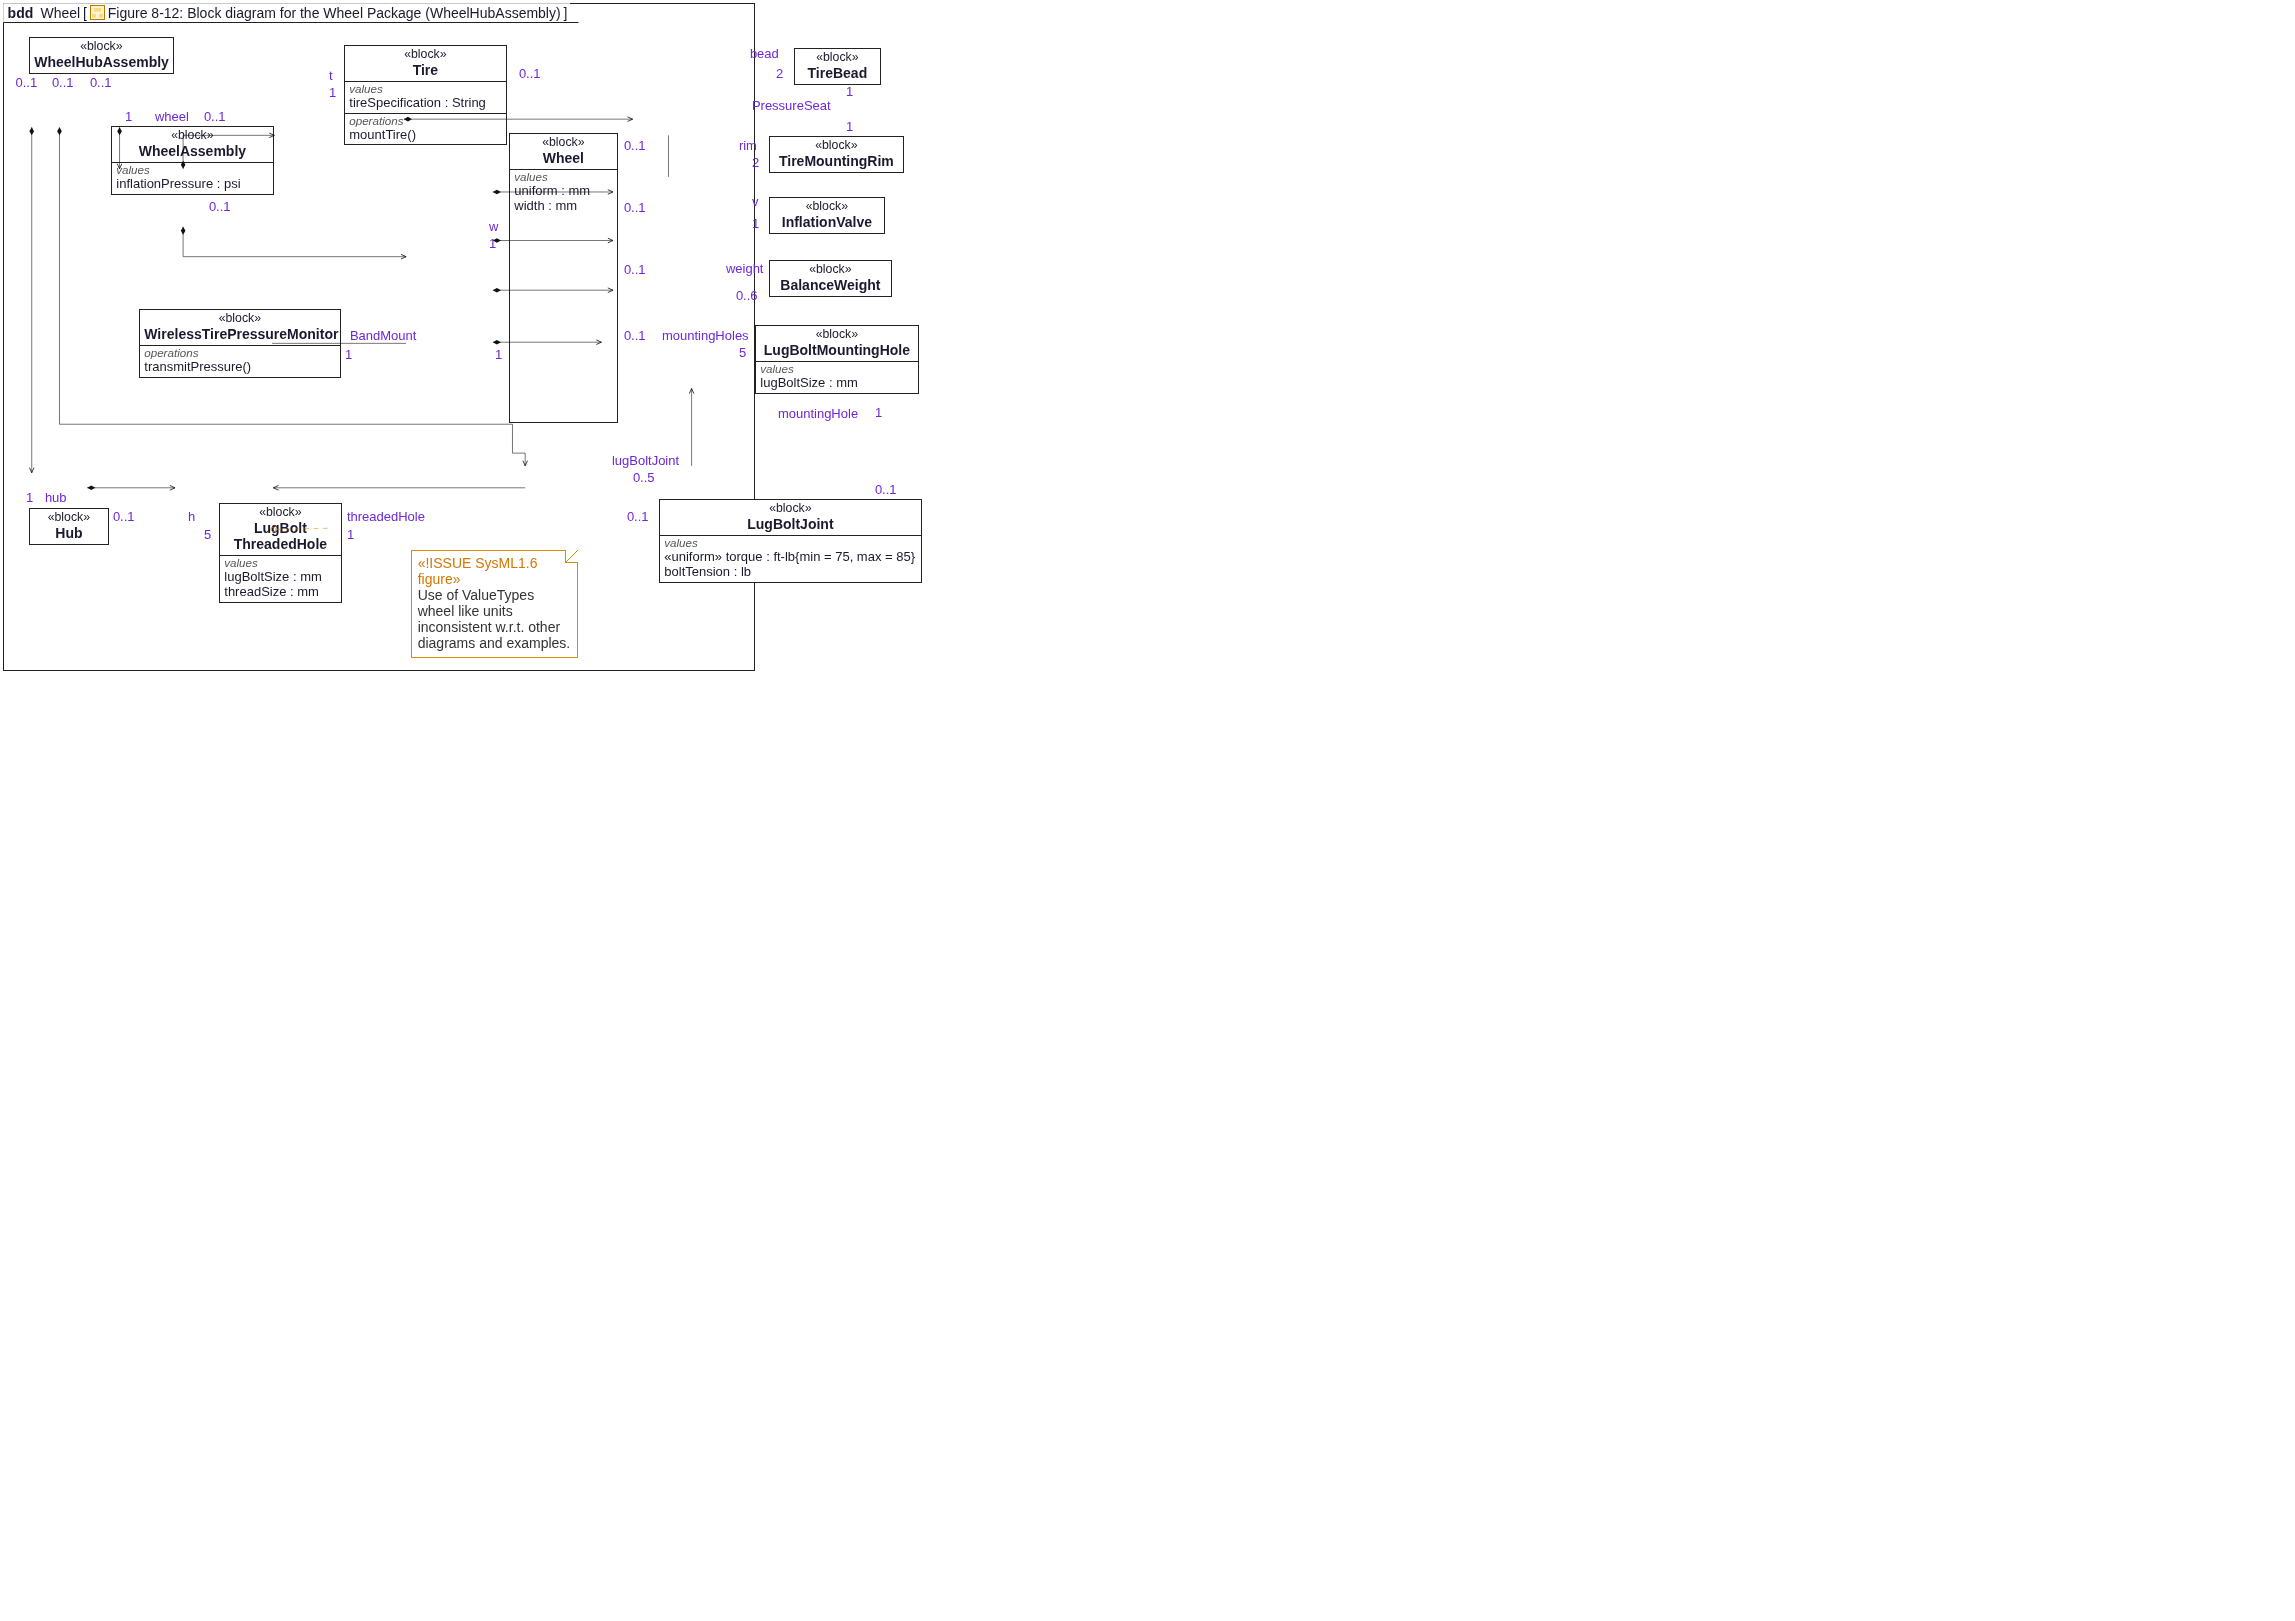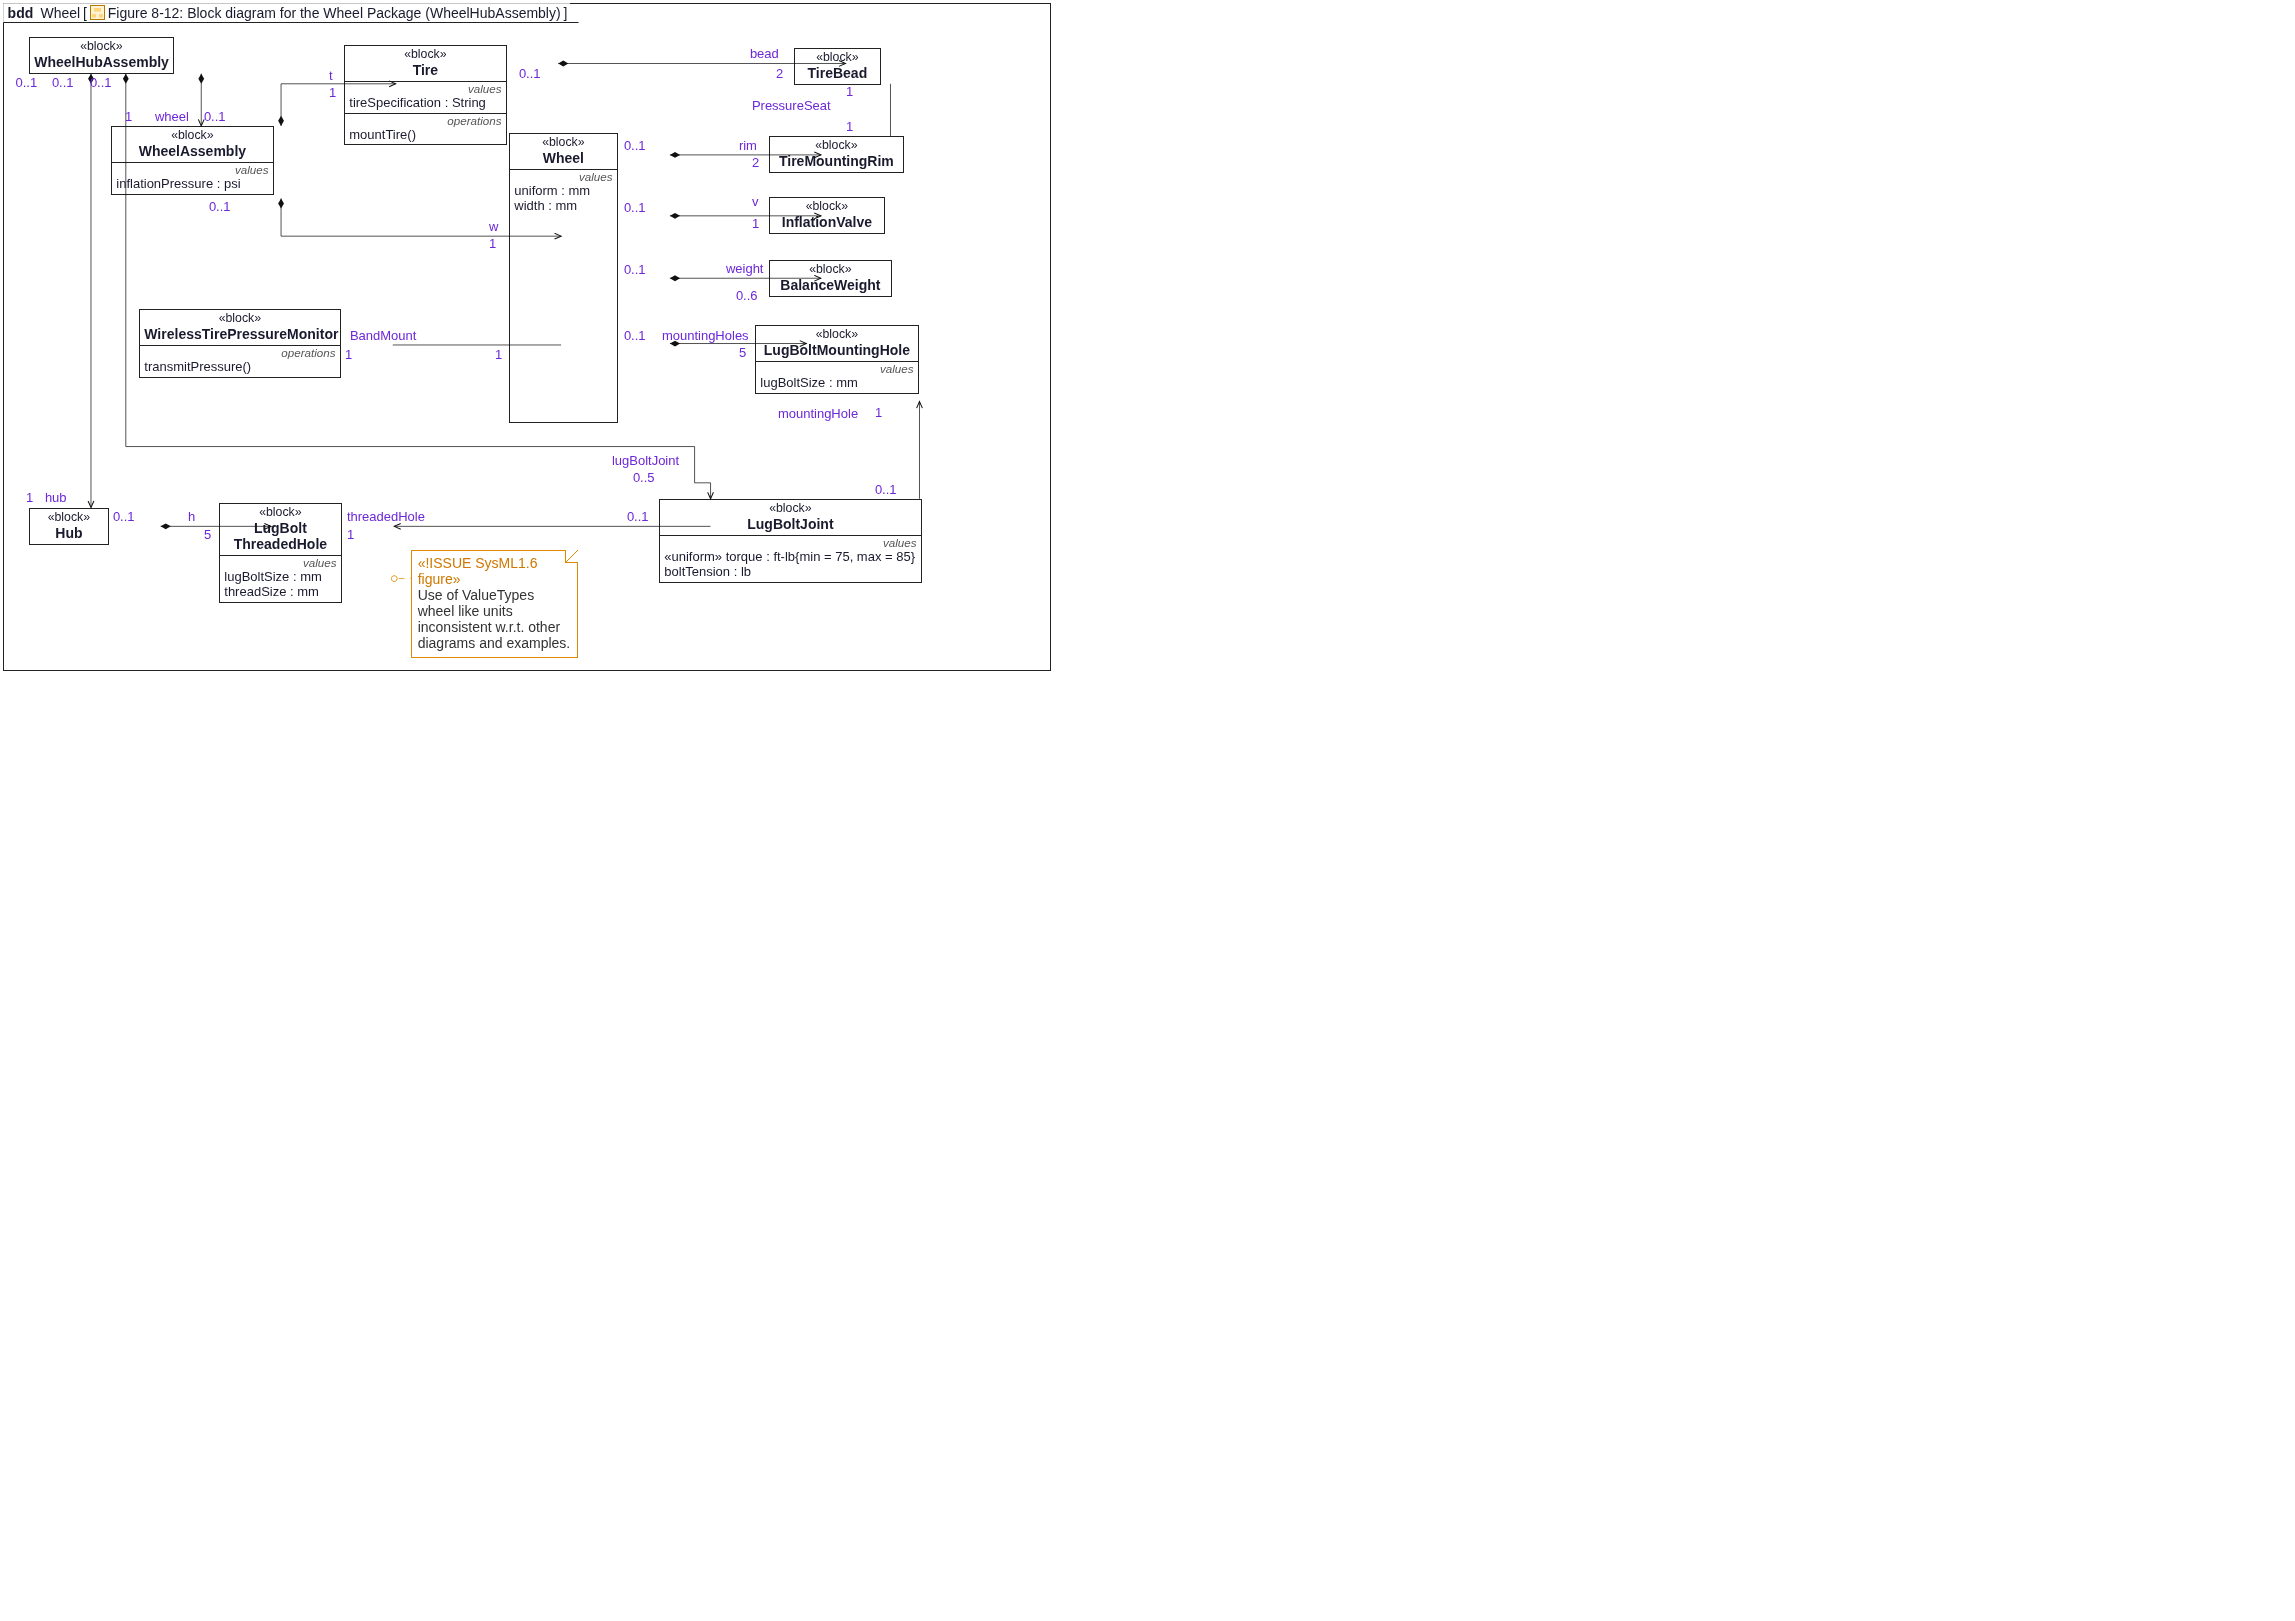--- a/index.html
+++ b/index.html
@@ -5,21 +5,21 @@
   html, body {
     margin: 0;
     padding: 0;
     background: #ffffff;
     font-family: "Helvetica Neue", Arial, sans-serif;
     font-size: 14.5px;
     color: #1a1a2e;
   }
   .frame {
     position: relative;
-    width: 1048px;
+    width: 752px;
     height: 668px;
     margin: 2.9px;
     border: 1.1px solid #222;
     box-sizing: border-box;
     padding-left: 27px;
   }
   .frame-header {
     position: absolute;
     top: -0.7px;
     left: -0.7px;
@@ -57,21 +57,21 @@
     line-height: 1.15;
   }
   .block .stereo { font-size: 12.3px; }
   .block .name { font-weight: 700; font-size: 14px; }
   .compartment {
     border-top: 1.1px solid #222;
     padding: 1.5px 4.4px 2.9px 4.4px;
     font-size: 13px;
   }
   .compartment .lbl {
-    text-align: right;
+    text-align: left;
     font-style: italic;
     color: #555;
     font-size: 11.6px;
     line-height: 1.0;
   }
   svg.wires {
     position: absolute;
     left: 0; top: 0;
     width: 100%; height: 100%;
     overflow: visible;

